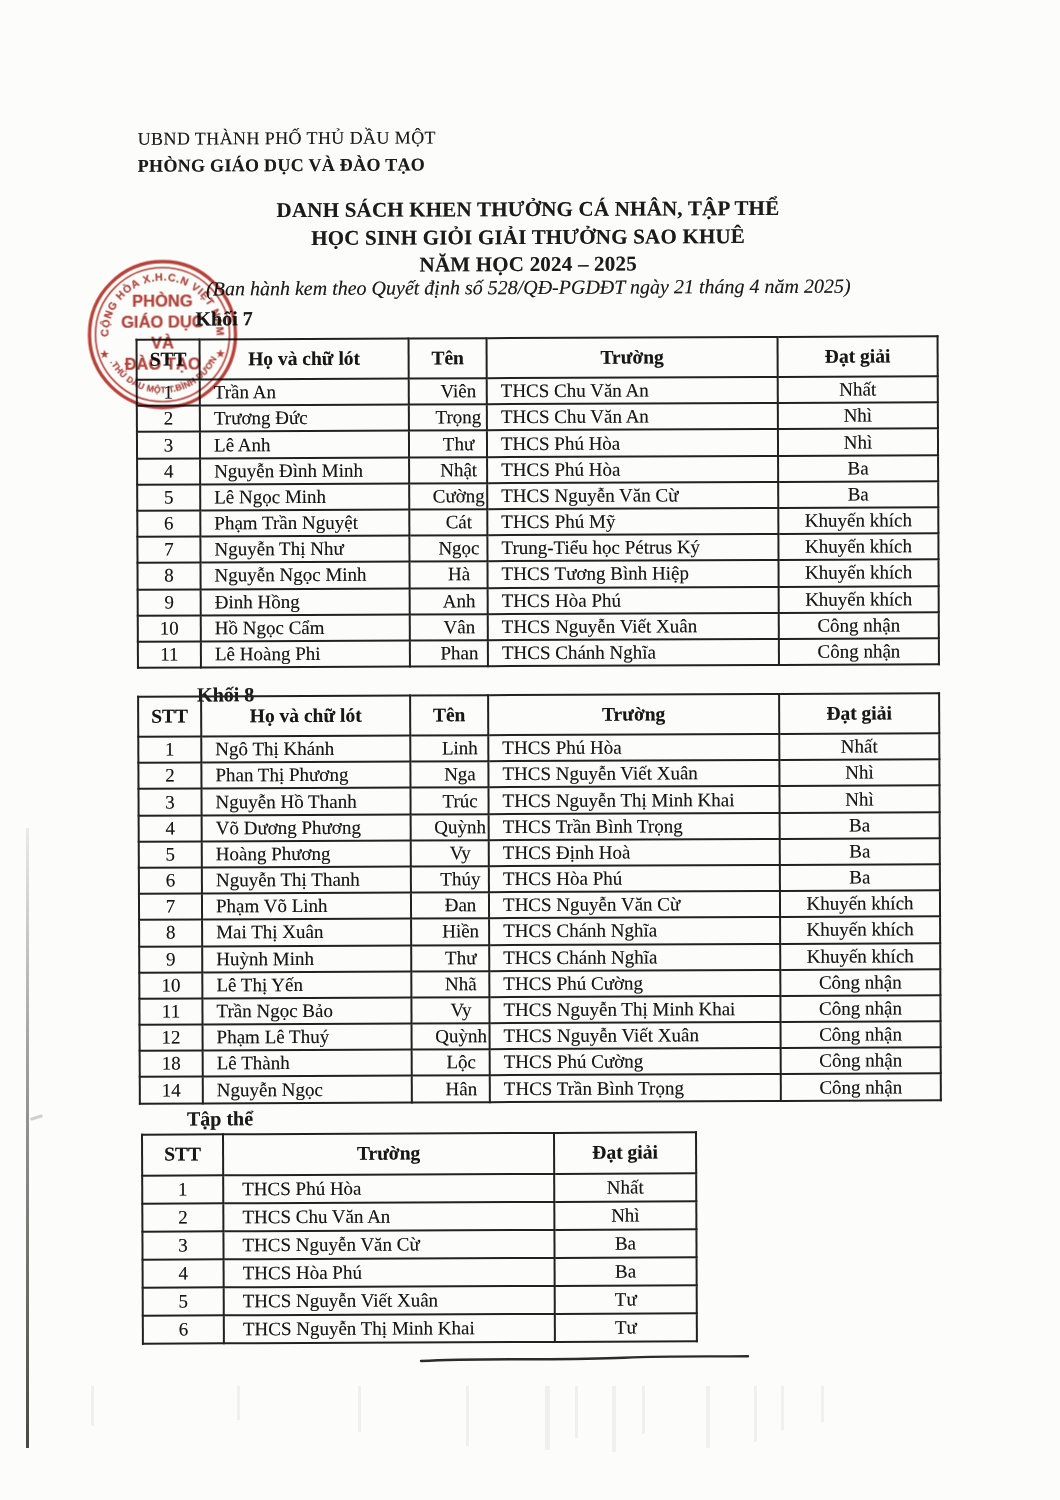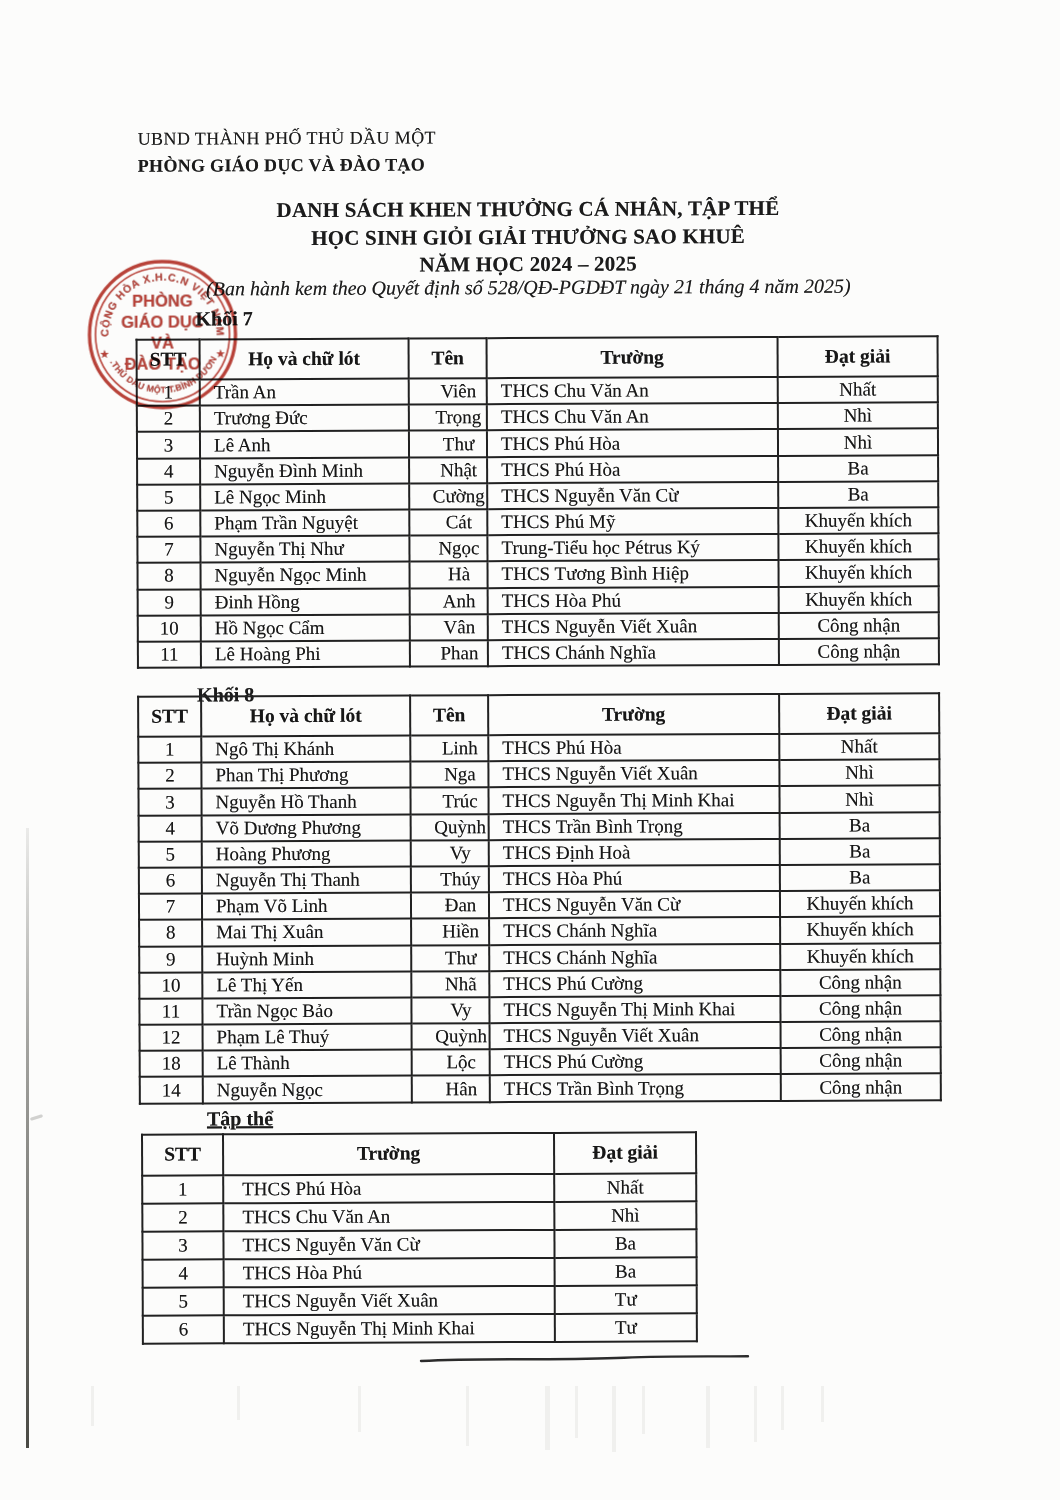--- a/index.html
+++ b/index.html
@@ -20,21 +20,21 @@
   .org-line2 { font-size:18px; font-weight:bold; letter-spacing:0.3px; }
 
   .title-block { position:absolute; left:0; top:196px; width:1060px; text-align:center; line-height:27.5px; }
   .title-line { font-size:21px; font-weight:bold; letter-spacing:0.2px; }
   .subtitle { position:absolute; left:0; top:276px; width:1060px; text-align:center;
               font-style:italic; font-size:20px; }
 
   .section-label { position:absolute; font-weight:bold; font-size:20px; white-space:nowrap; }
   #label-k7 { left:197px; top:306px; }
   #label-k8 { left:197px; top:682px; }
-  #label-tt { left:205px; top:1106px;text-decoration:underline; }
+  #label-tt { left:185px; top:1106px; }
 
   table { border-collapse:collapse; table-layout:fixed; font-size:19px; color:#171717; }
   td, th { border:2px solid #212121; padding:0; vertical-align:middle;
            line-height:1.05; white-space:nowrap; overflow:hidden; }
   th { font-weight:bold; font-size:19.5px; text-align:center; }
 
   #table-khoi7 { position:absolute; left:137px; top:337px; width:801px; }
   #table-khoi8 { position:absolute; left:137px; top:694px; width:801px; }
   #table-tapthe { position:absolute; left:139px; top:1132px; width:554px; }
 

